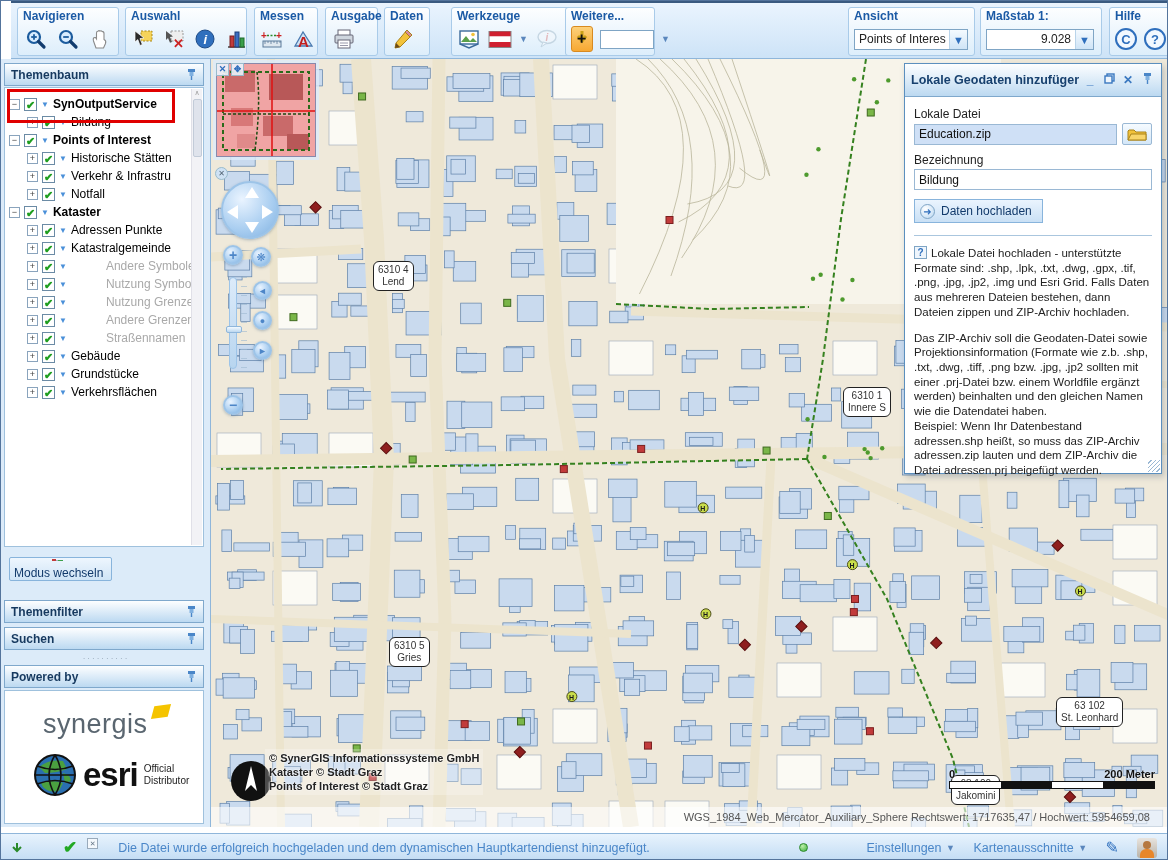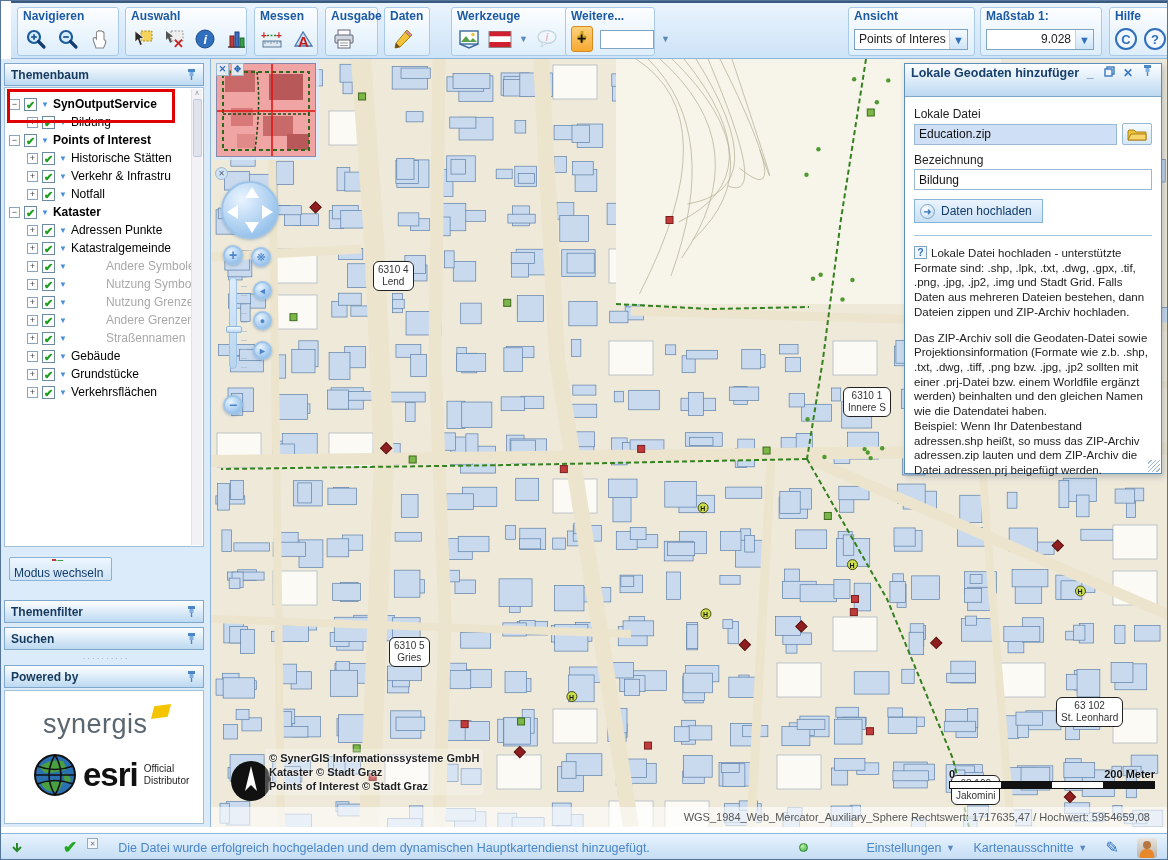--- a/index.html
+++ b/index.html
@@ -85,21 +85,21 @@
     border:1px solid #9bc; font-size:8px; color:#567; text-align:center; line-height:11px; cursor:pointer;}
   .slider { position:absolute; left:12px; top:108px; width:8px; height:92px; background:linear-gradient(#dcebfa,#b8d5ef); border:1px solid #9dc4e8; border-radius:4px; }
   .slider .handle { position:absolute; left:-4px; top:48px; width:16px; height:7px; background:linear-gradient(#f4faff,#bcd8f0); border:1px solid #8fb6da; border-radius:2px; cursor:grab;}
   .sliderticks { position:absolute; left:24px; top:108px; height:92px; width:6px;
      background:repeating-linear-gradient(#9db8d0 0 1px, transparent 1px 9px); opacity:.6;}
 
   
   .dialog { position:absolute; left:903px; top:62px; width:258px; height:411px; background:#fff;
     border:1px solid #5b8fbe; box-shadow:2px 3px 6px rgba(30,60,90,.25); }
   .dtitle { height:24px; background:linear-gradient(#fdfeff,#bcd9f1); border-bottom:1px solid #7fa8cc;
-    display:flex; align-items:flex-end; padding:16px 6px; }
+    display:flex; align-items:center; padding:16px 6px; }
   .dtitle .dtext { font-size:12.5px; font-weight:bold; color:#17406e; flex:1; white-space:nowrap; overflow:hidden; }
   .dico { width:16px; text-align:center; color:#3a78c0; font-size:12px; font-weight:bold; cursor:pointer; margin-left:3px; }
   .dbody { padding:10px 9px 0 9px; font-size:12px; color:#222; }
   .dlabel { margin-bottom:2px; }
   .filerow { display:flex; gap:5px; align-items:center; margin-bottom:8px; }
   .fileinput { flex:1; height:21px; border:1px solid #9ab8d4; background:#cfe0f6; font-size:12px; padding:0 4px; color:#111; }
   .textinput { width:100%; height:21px; border:1px solid #9ab8d4; background:#fff; font-size:12px; padding:0 4px; color:#111; margin-bottom:9px; }
   .folderbtn { width:30px; height:22px; background:linear-gradient(#f6fbff,#d4e7f8); border:1px solid #9ab8d4; border-radius:2px;
     display:flex; align-items:center; justify-content:center; cursor:pointer; }
   .uploadbtn { display:inline-flex; align-items:center; gap:6px; height:24px; padding:0 10px 0 5px;
@@ -1259,21 +1259,21 @@
         </div>
       </div>
       <div class="dlabel">Bezeichnung</div>
       <input class="textinput" value="Bildung" style="">
       <div class="uploadbtn">
         <span class="uparrow">➜</span>
         <span>Daten hochladen</span>
       </div>
       <div class="dsep"></div>
       <div class="helpwrap">
-        <p><span class="helpicon">?</span><span>Lokale Datei hochladen - unterstützte Formate sind: .shp, .lpk, .txt, .dwg, .gpx, .tif, .png, .jpg, .jp2, .img und Stadt Grid. Falls Daten aus mehreren Dateien bestehen, dann Dateien zippen und ZIP-Archiv hochladen.</span></p>
+        <p><span class="helpicon">?</span><span>Lokale Datei hochladen - unterstützte Formate sind: .shp, .lpk, .txt, .dwg, .gpx, .tif, .png, .jpg, .jp2, .img und Esri Grid. Falls Daten aus mehreren Dateien bestehen, dann Dateien zippen und ZIP-Archiv hochladen.</span></p>
         <p style="margin-bottom:0;"><span>Das ZIP-Archiv soll die Geodaten-Datei sowie Projektionsinformation (Formate wie z.b. .shp, .txt, .dwg, .tiff, .png bzw. .jpg, .jp2 sollten mit einer .prj-Datei bzw. einem Worldfile ergänzt werden) beinhalten und den gleichen Namen wie die Datendatei haben.</span><br><span>Beispiel: Wenn Ihr Datenbestand adressen.shp heißt, so muss das ZIP-Archiv adressen.zip lauten und dem ZIP-Archiv die Datei adressen.prj beigefügt werden.</span></p>
       </div>
     </div>
     <div class="grip"></div>
   </div>
 
   <div class="statusbar">
     <svg width="12" height="12" style="margin-left:10px;">
         <path d="M6 1 L6 8 M2 5 L6 9 L10 5" stroke="#2a8a2a" stroke-width="2" fill="none"></path>
       </svg>

